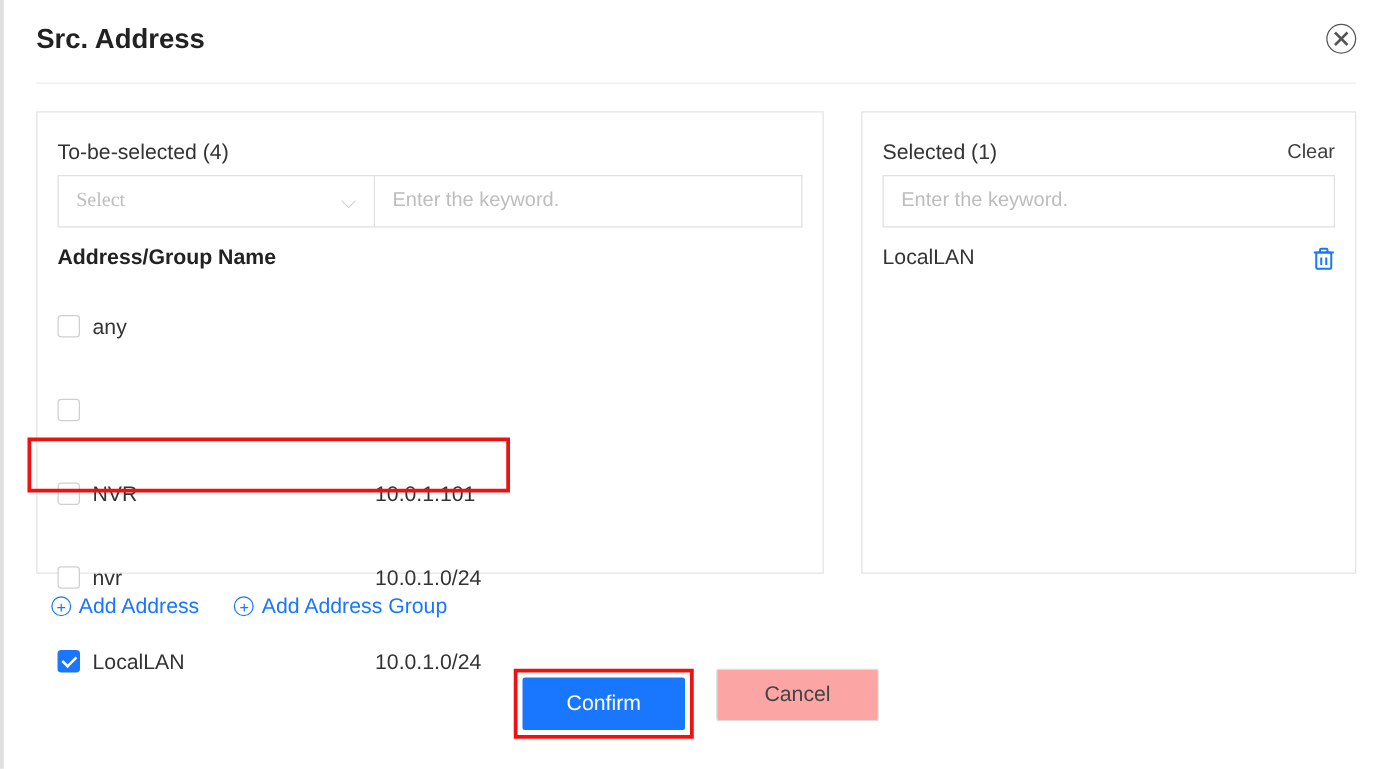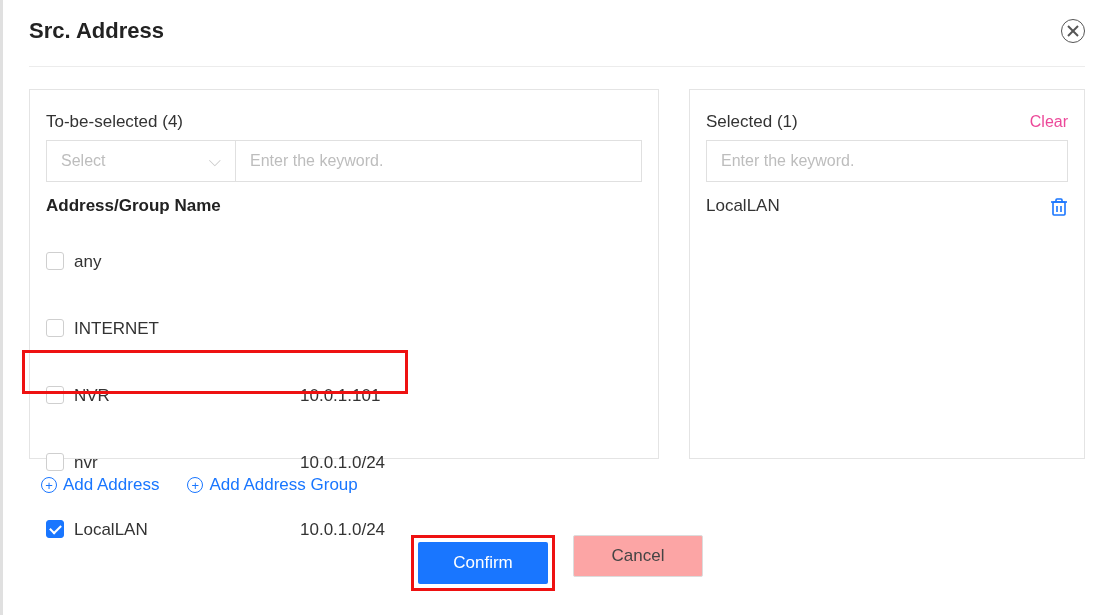--- a/index.html
+++ b/index.html
@@ -53,41 +53,42 @@
 
   .panel-header {
     display: flex;
     justify-content: space-between;
     align-items: center;
     font-size: 17px;
     color: #333;
     margin-bottom: 8px;
   }
   .clear-link {
-    color: #ec4899;
+    color: #404040;
     font-size: 16px;
     cursor: pointer;
   }
 
   .filters {
     display: flex;
     gap: 0;
     margin-bottom: 14px;
   }
   .select-box {
-    width: 190px;
+    width: 254px;
     height: 42px;
     border: 1px solid #e0e0e0;
     display: flex;
     align-items: center;
     justify-content: space-between;
     padding: 0 14px;
     color: #bdbdbd;
     font-size: 16px;
     cursor: pointer;
+    font-family: Liberation Serif, serif;
   }
   .select-box .chev { color: #c9c9c9; }
   .keyword-box {
     flex: 1;
     height: 42px;
     border: 1px solid #e0e0e0;
     border-left: none;
     padding: 0 14px;
     font-size: 16px;
     color: #333;
@@ -257,21 +258,20 @@
         <div class="col-name">Address/Group Name</div>
       </div>
 
       <div class="row">
         <div class="cb"></div>
         <div class="name">any</div>
         <div class="ip"></div>
       </div>
       <div class="row">
         <div class="cb"></div>
-        <div class="name">INTERNET</div>
         <div class="ip"></div>
       </div>
       <div class="row">
         <div class="cb"></div>
         <div class="name">NVR</div>
         <div class="ip">10.0.1.101</div>
       </div>
       <div class="row">
         <div class="cb"></div>
         <div class="name">nvr</div>

